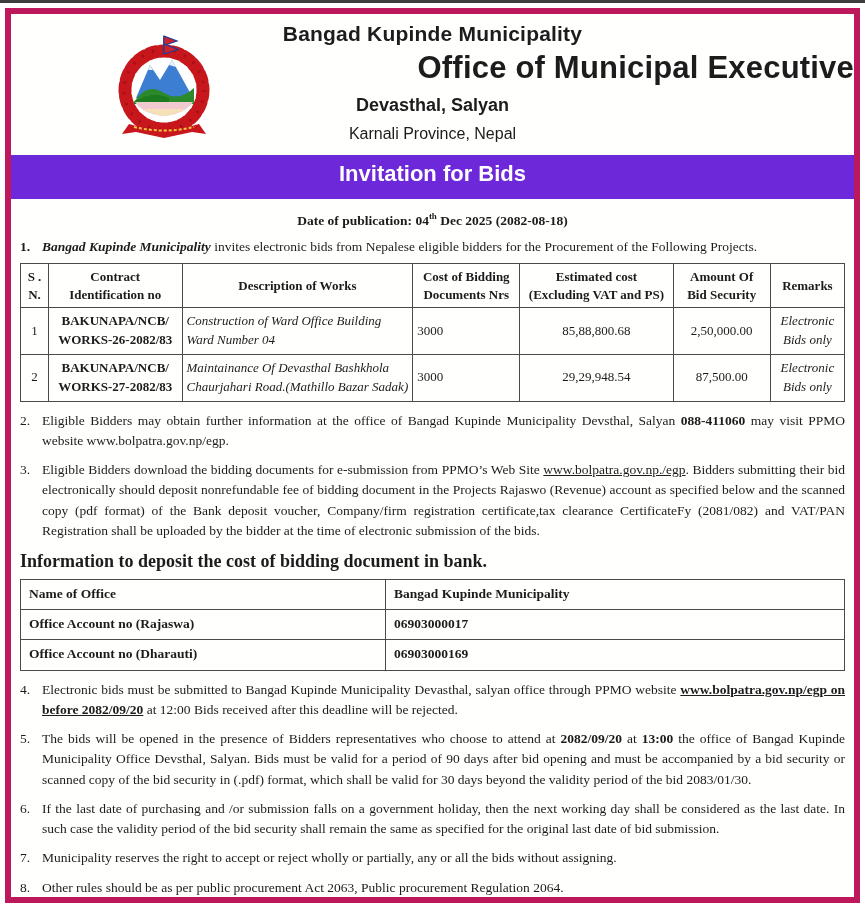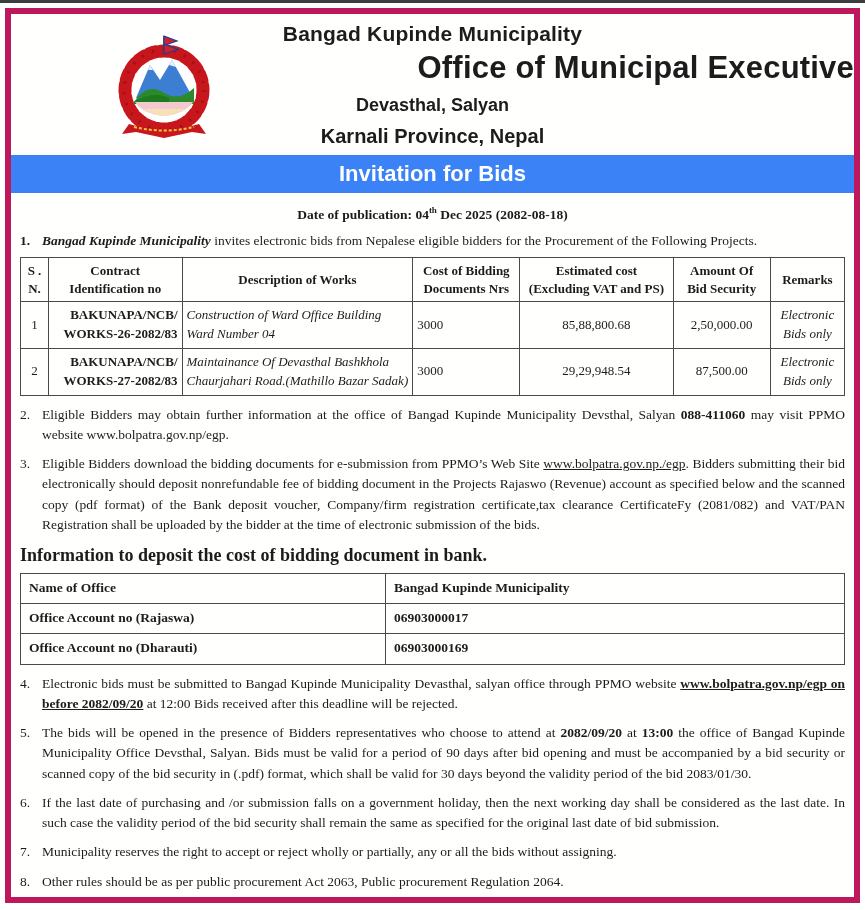--- a/index.html
+++ b/index.html
@@ -21,43 +21,43 @@
     background: #fffffe;
     overflow: hidden;
   }
   
   .header { position: relative; padding-top: 8px; height: 135px; }
   .logo-wrap { position: absolute; left: 92px; top: 18px; width: 122px; height: 110px; }
   .titles { text-align: center; font-family: "Liberation Sans", sans-serif; }
   .t-municipality { font-size: 21px; font-weight: bold; letter-spacing: .2px; }
   .t-office { font-size: 31px; font-weight: bold; margin-top: 4px; letter-spacing: .2px; text-align: right; }
   .t-location { font-size: 18px; font-weight: bold; margin-top: 9px; }
-  .t-province { font-size: 20px; font-weight: bold; margin-top: 9px; }
+  .t-province { font-size: 16px; font-weight: normal; margin-top: 9px; }
   .banner {
-    background: #3b82f6; color: #ffffff;
+    background: #6d28d9; color: #ffffff;
     font-family: "Liberation Sans", sans-serif;
     font-weight: bold; font-size: 22px;
-    text-align: center; padding: 6px 0 6px;
+    text-align: center; padding: 6px 0 12px;
     margin-top: 6px;
   }
   
   .content { padding: 8px 9px 0 9px; }
   .pub-date { text-align: center; font-size: 13.5px; margin: 4px 0 8px; }
   .intro { display: flex; font-size: 13.5px; margin-bottom: 7px; line-height: 1.45; }
   .note-num { width: 22px; flex: 0 0 22px; }
   .intro .note-num { font-weight: bold; }
   .note-body { flex: 1; text-align: justify; }
   
   table { border-collapse: collapse; width: 100%; }
   .bid-table { font-size: 13px; margin-bottom: 8px; }
   .bid-table th, .bid-table td { border: 1.5px solid #4a4a4a; padding: 4px 4px; }
   .bid-table th { font-weight: bold; text-align: center; line-height: 1.35; }
   .bid-table td { line-height: 1.45; }
   .c-sn { text-align: center; width: 3.4%; }
-  .c-contract { width: 16.2%; font-weight: bold; text-align: right; padding-left: 6px; }
+  .c-contract { width: 16.2%; font-weight: bold; text-align: center; padding-left: 6px; }
   .c-desc { width: 28%; font-style: italic; text-align: left; padding-left: 6px; }
   .c-num { width: 13%; text-align: left; }
   .c-est { width: 18.6%; text-align: center; }
   .c-sec { width: 11.8%; text-align: center; }
   .c-rem { width: 9%; text-align: center; font-style: italic; }
   
   .note { display: flex; font-size: 13.5px; line-height: 1.5; margin: 9px 0; }
   
   .bank-heading { text-align: left; font-weight: bold; font-size: 18px; margin: 10px 0 7px; }
   .bank-table { font-size: 13.5px; font-weight: bold; margin-bottom: 6px; }

